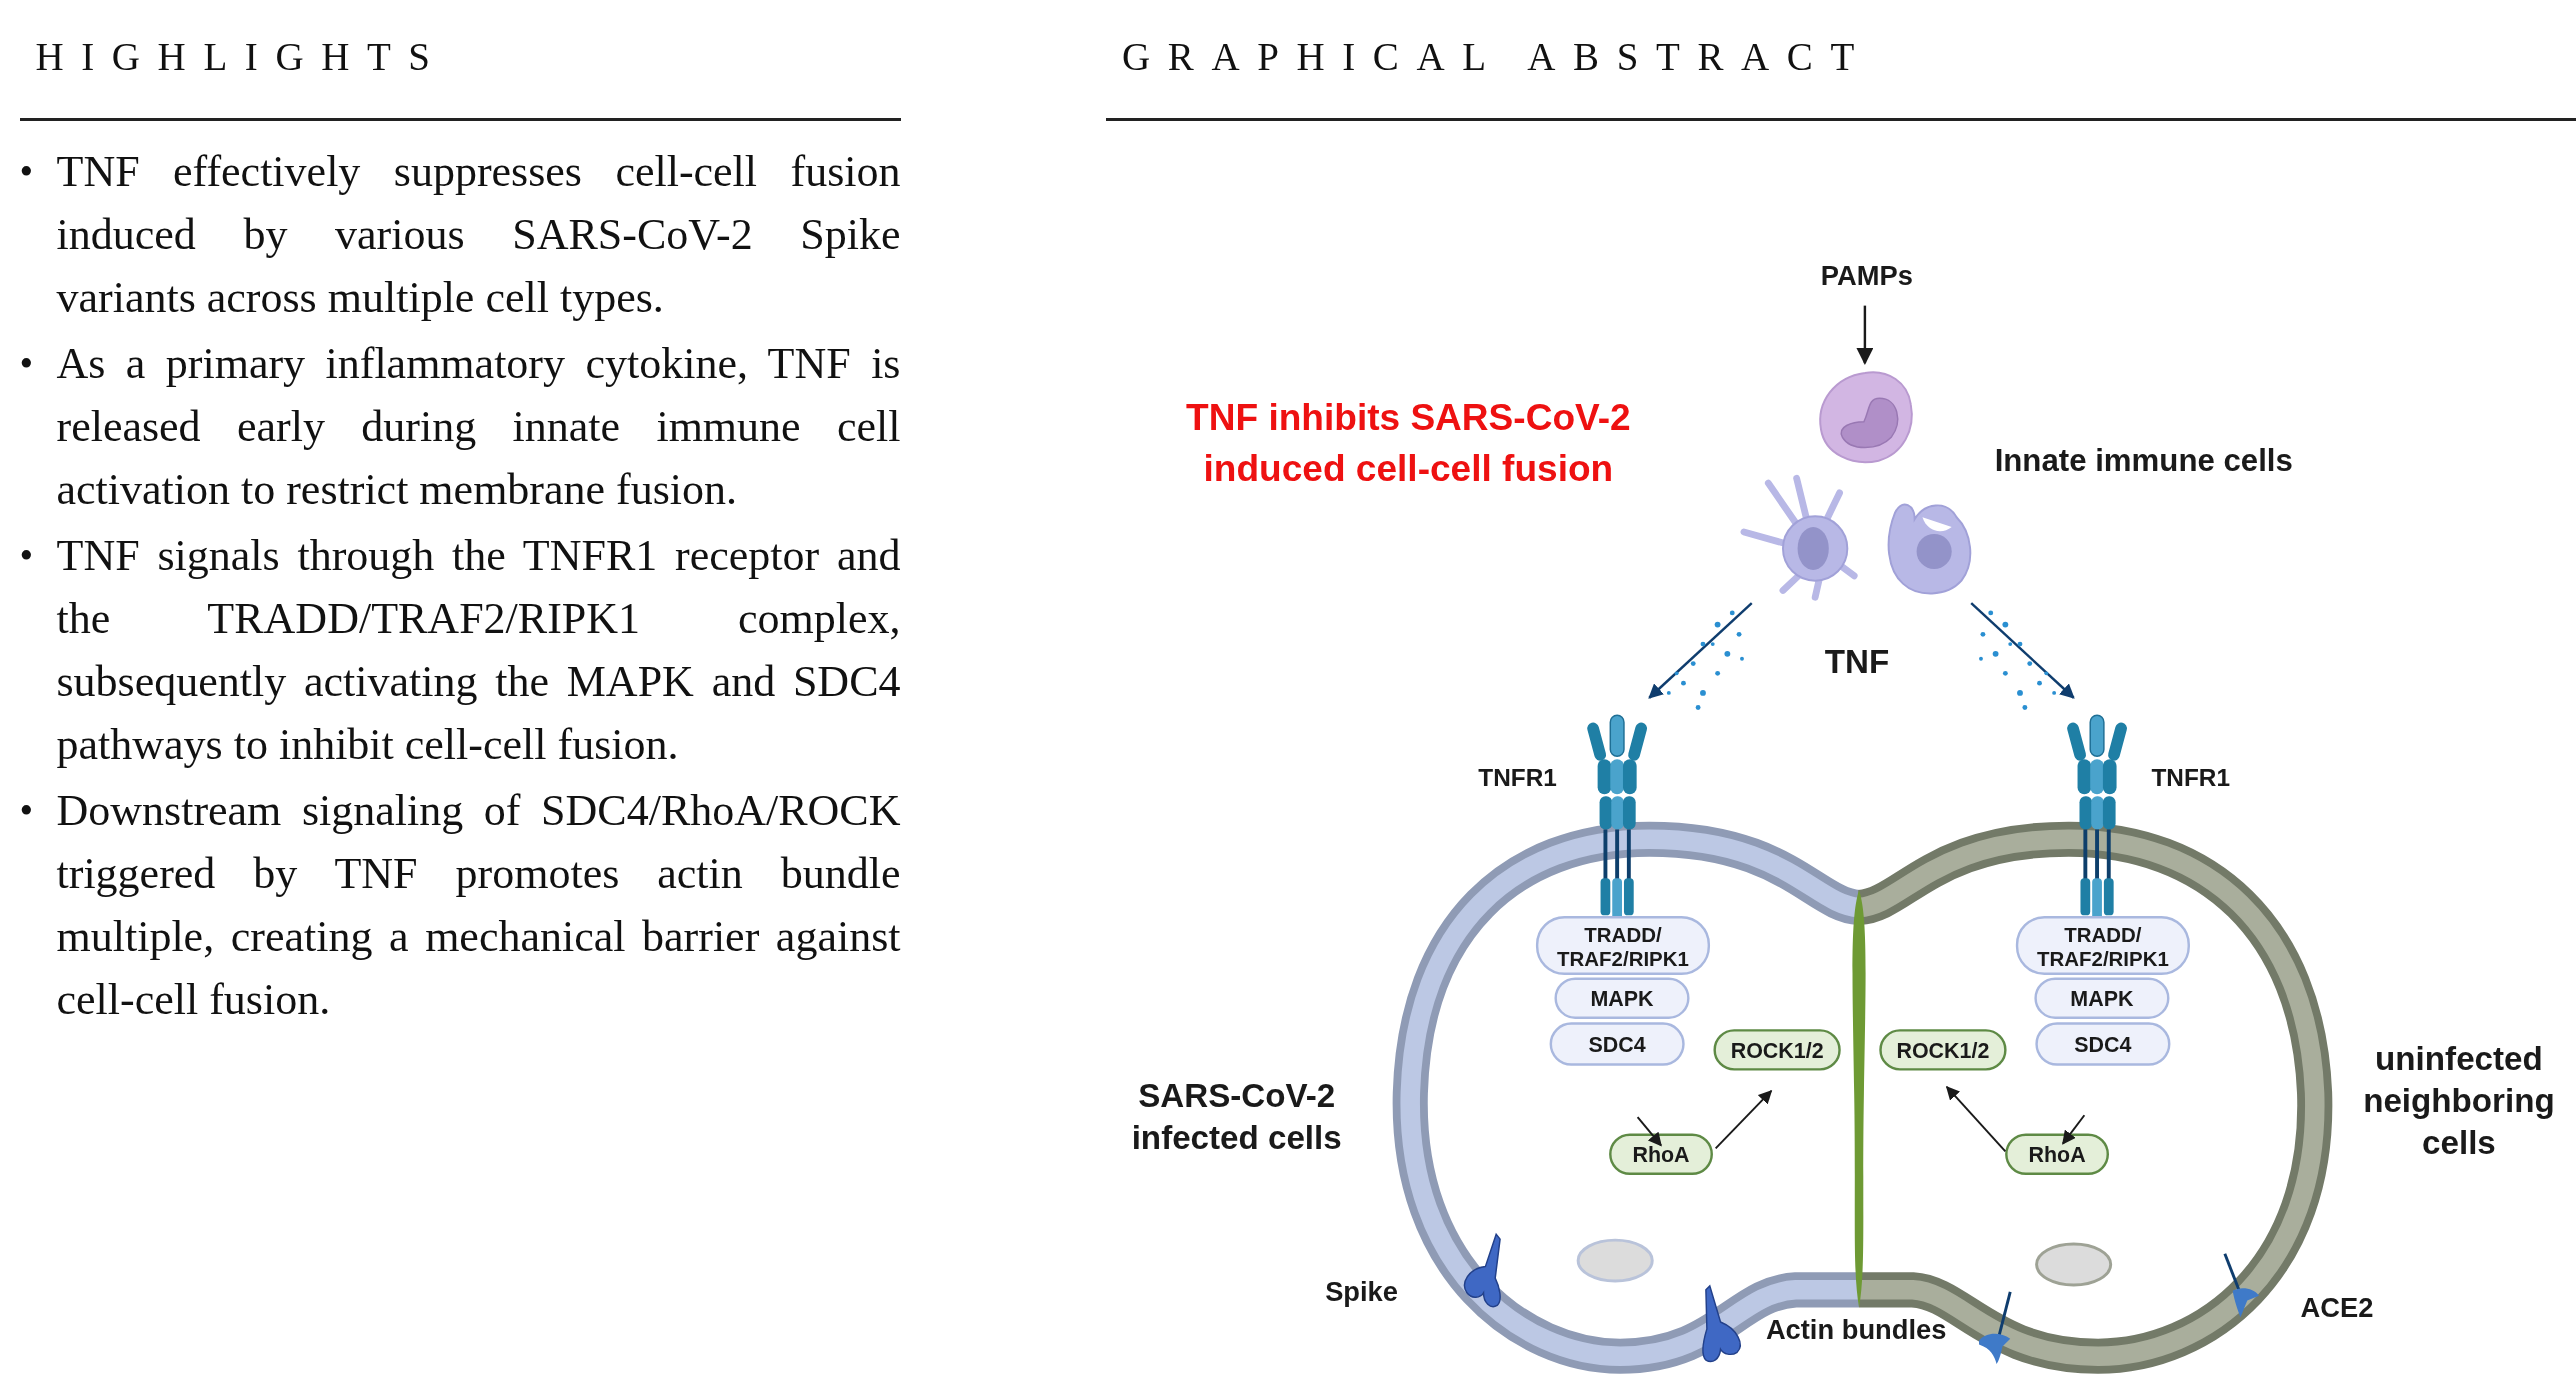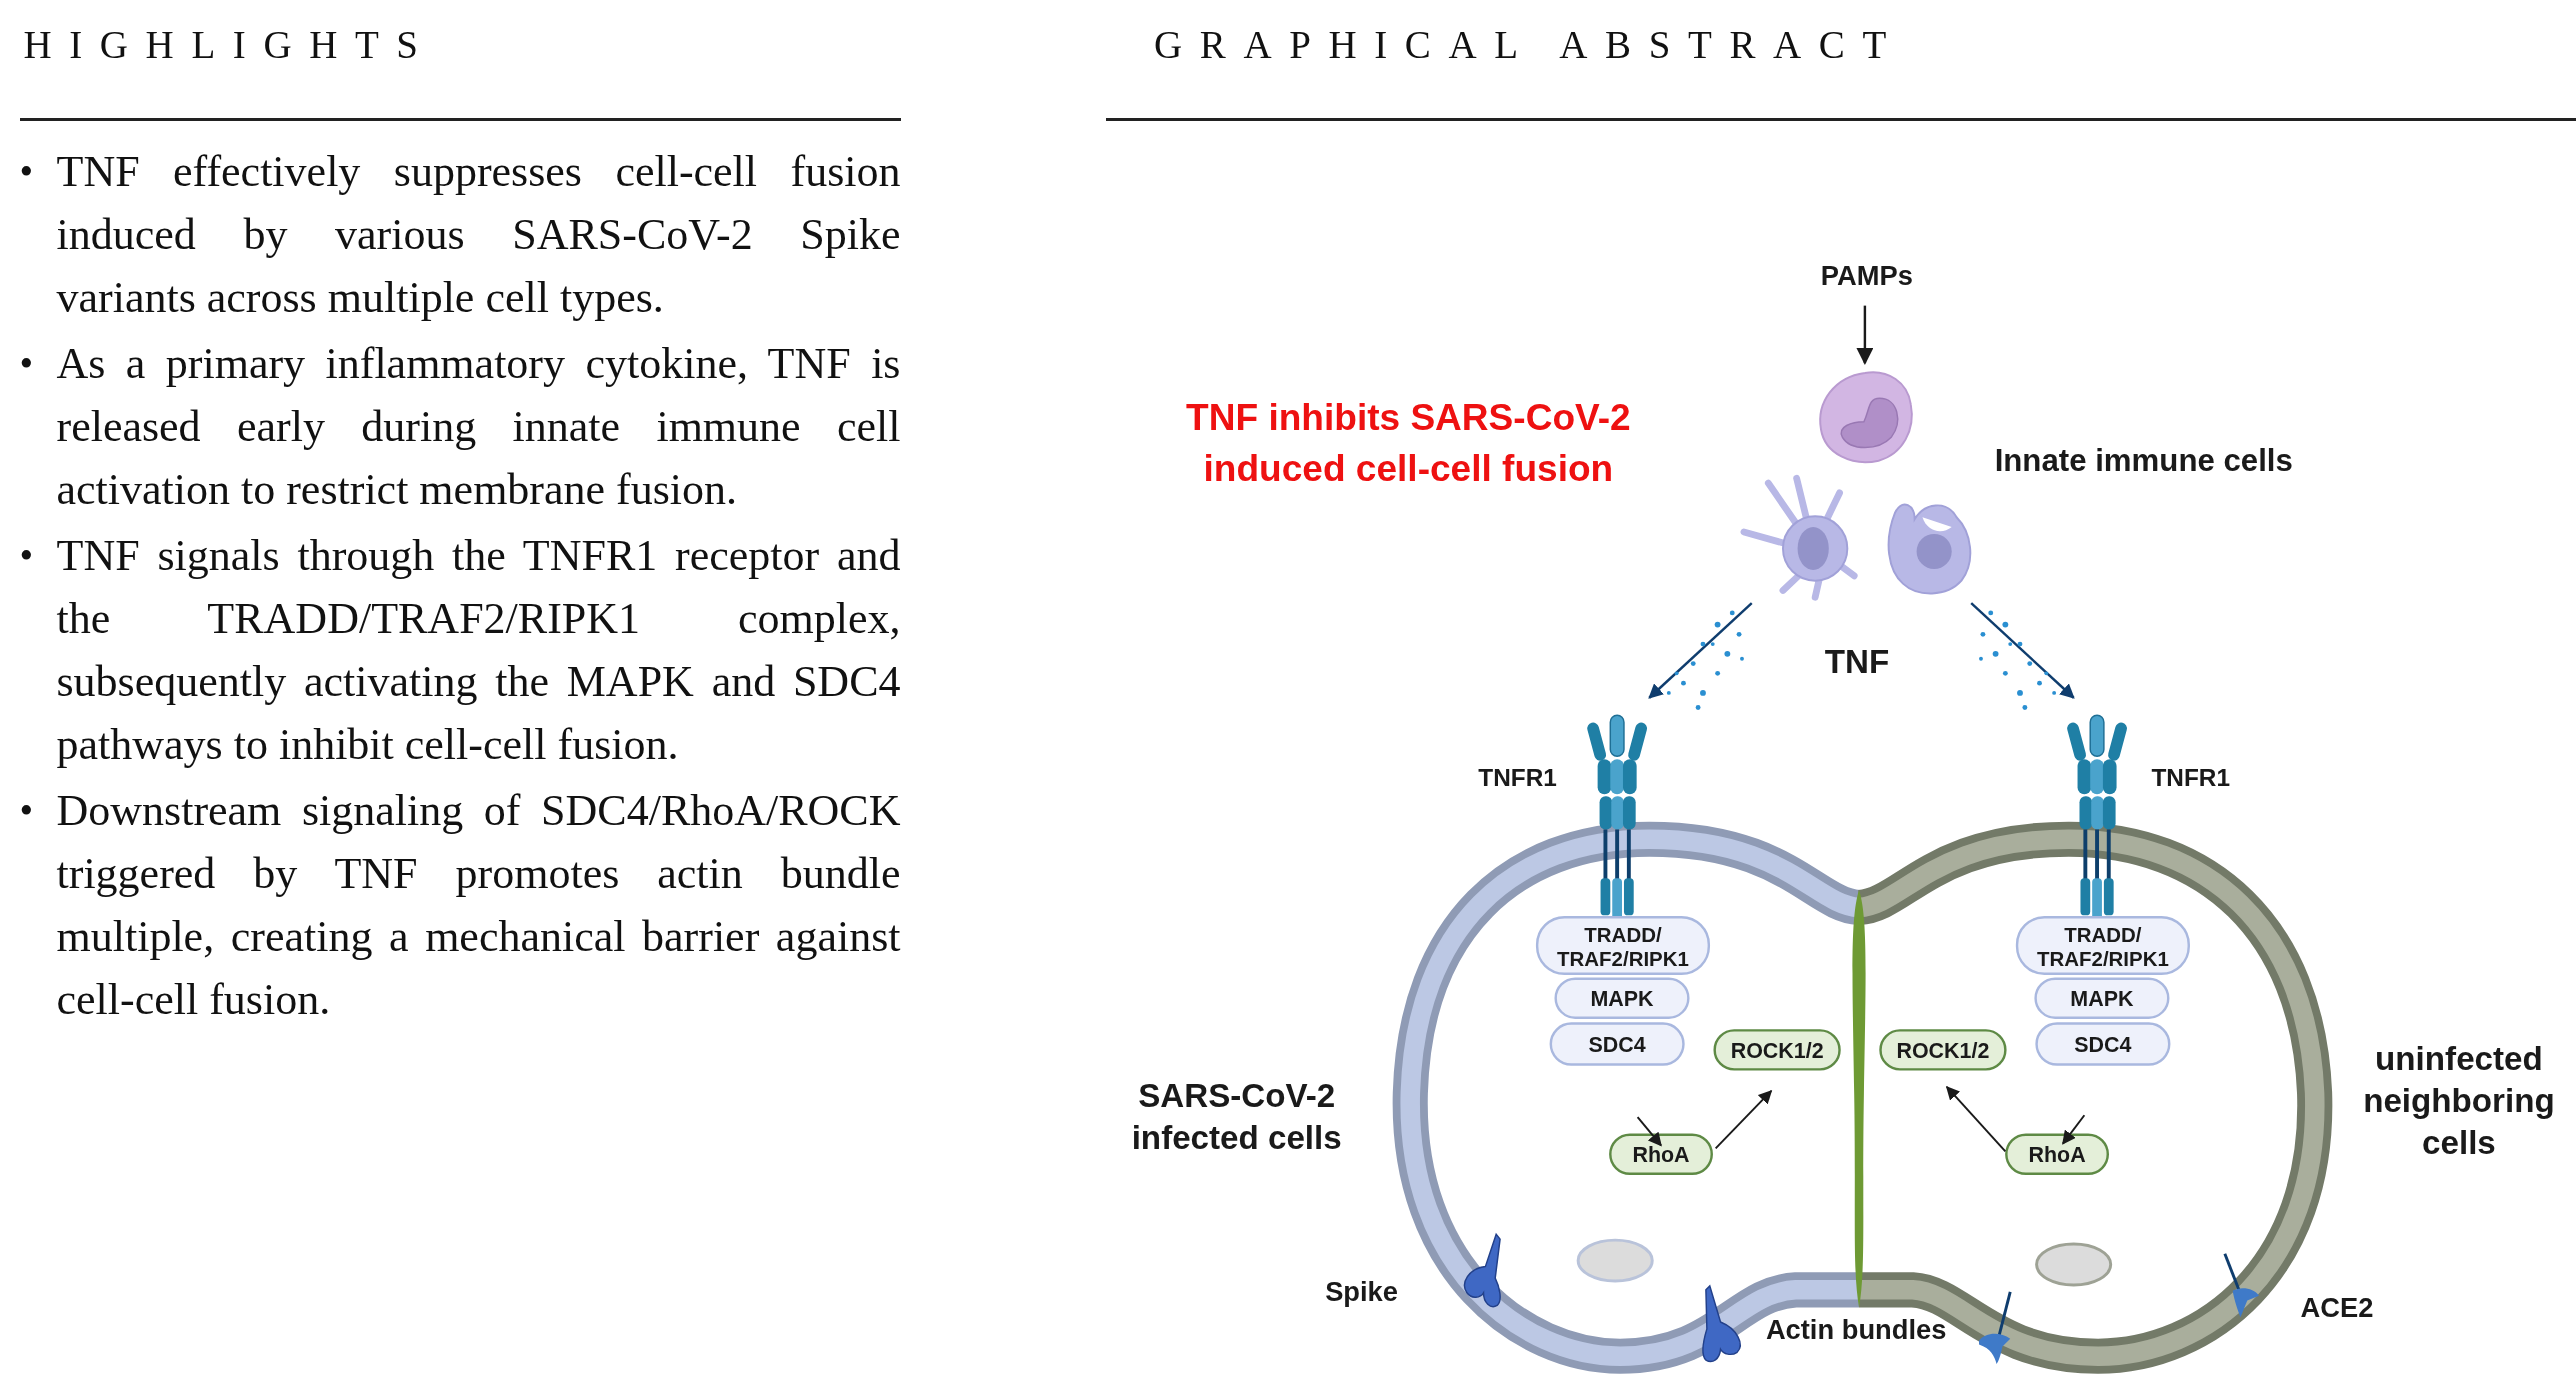--- a/index.html
+++ b/index.html
@@ -1,24 +1,24 @@
 <!DOCTYPE html>
 <html><head>
 <meta charset="utf-8">
 <style>
   html, body { margin: 0; padding: 0; background: #ffffff; }
   body { width: 2576px; height: 1380px; position: relative; overflow: hidden; }
 
   .section-title {
-    position: absolute; top: 17.6px; margin: 4px;
+    position: absolute; top: 17.6px; margin: 16px;
     font-family: "Liberation Serif", "DejaVu Serif", serif;
     font-weight: normal; font-size: 39px; letter-spacing: 17.6px; color: #111;
   }
   #hl-title { left: 19.5px; }
-  #ga-title { left: 1150px; text-align: right; }
+  #ga-title { left: 1106px; text-align: right; }
   .rule { position: absolute; top: 118px; height: 2.9px; background: #222; }
   #hl-rule { left: 19.5px; width: 881px; }
   #ga-rule { left: 1106px; width: 1470px; }
 
   #highlights {
     position: absolute; left: 19.5px; top: 140px; width: 881px; margin: 0; padding: 0;
     list-style: none;
     font-family: "Liberation Serif", "DejaVu Serif", serif;
     font-size: 44px; line-height: 63px; color: #111;
   }

